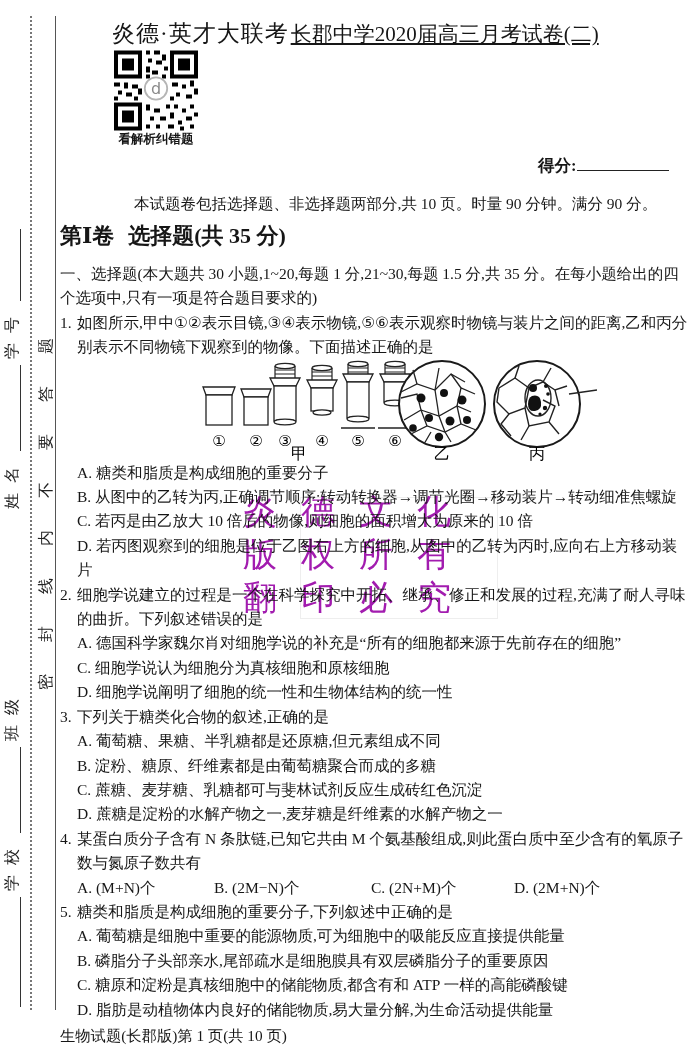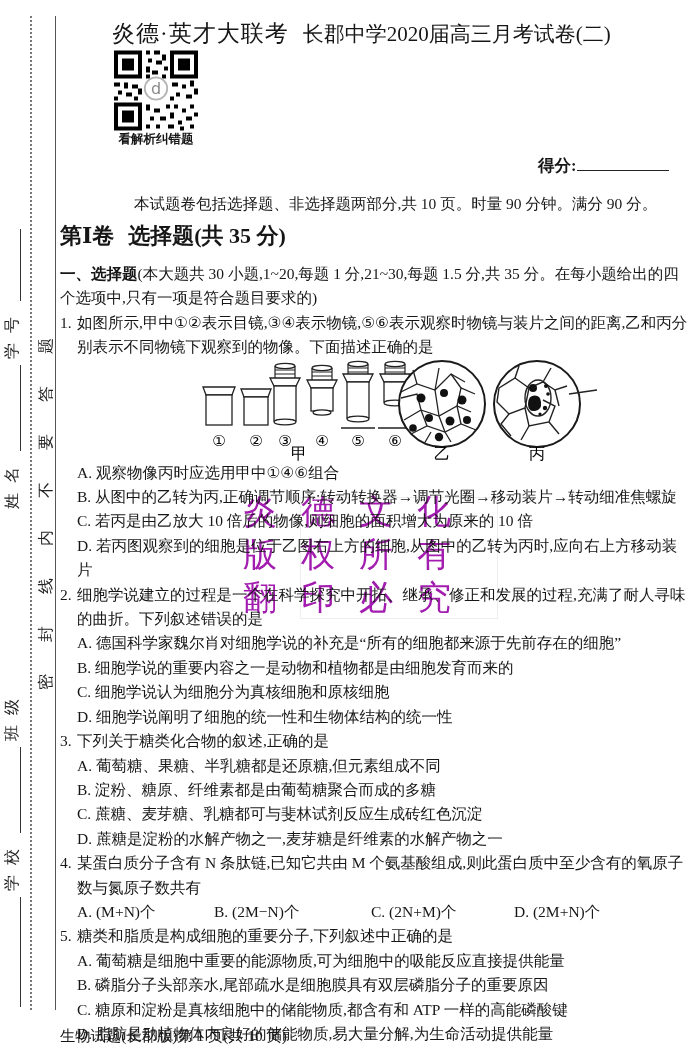--- a/index.html
+++ b/index.html
@@ -21,37 +21,37 @@
   .fields .sp{width:168px}
 
   
   .watermark{position:absolute;left:243px;top:490px;z-index:0;color:#a21caf;
              font-size:34px;line-height:43px;letter-spacing:24px;}
   .wm-box{position:absolute;left:300px;top:497px;width:196px;height:120px;border:1px solid #eeeeee;z-index:0;}
 
   
   .header-line{position:absolute;left:112px;top:18px;white-space:nowrap;z-index:1;}
   .brand{font-weight:normal;font-size:23px;letter-spacing:1px;}
-  .exam{font-size:21px;margin-left:14px;}
+  .exam{font-size:21px;margin-left:2px;text-decoration:underline;}
   .qr{position:absolute;left:114px;top:50px;z-index:1;}
   .qr-caption{position:absolute;left:110px;top:131px;width:92px;text-align:center;
               font-size:12.5px;font-weight:bold;z-index:1;}
   .subject{position:absolute;left:60px;top:64px;width:630px;text-align:center;
            font-size:36px;font-weight:bold;letter-spacing:80px;text-indent:80px;z-index:1;white-space:nowrap;}
   .score{position:absolute;left:538px;top:155px;font-size:16.5px;font-weight:bold;z-index:1;}
   .score .line{display:inline-block;width:92px;border-bottom:1.3px solid #222;height:14px;}
   .intro{position:absolute;left:134px;top:194px;font-size:15.5px;z-index:1;white-space:nowrap;}
   .part{position:absolute;left:60px;top:221px;width:630px;text-align:left;
         font-size:22px;font-weight:bold;z-index:1;}
   .part .t2{margin-left:14px;}
 
   
   .flow{position:absolute;left:60px;top:262px;width:630px;font-size:15.5px;
         line-height:24.4px;z-index:1;}
-  .sec-label{font-weight:bold;margin-top:39px;}
+  .sec-label{font-weight:normal;margin-top:39px;}
   .q{position:relative;padding-left:17px;}
   .q .no{position:absolute;left:0;top:0;}
   .figure{height:101px;margin-left:122px;}
   .optrow{display:flex;}
   .optrow .o1{width:137px}.optrow .o2{width:157px}.optrow .o3{width:143px}
 
   .footer{position:absolute;left:60px;top:1026px;width:630px;text-align:left;
           font-size:15.3px;z-index:1;}
   svg text{font-family:"DejaVu Sans","Liberation Sans",sans-serif;}
   svg .cjk{font-family:"Liberation Serif","DejaVu Serif",serif;}
@@ -214,31 +214,30 @@
             <circle cx="347" cy="26" r="2"></circle>
               <circle cx="349" cy="34" r="1.8"></circle>
             <circle cx="346" cy="48" r="2.2"></circle>
               <circle cx="341" cy="54" r="1.6"></circle>
           </g>
           <line x1="370" y1="34" x2="398" y2="30" stroke="#222" stroke-width="1.4"></line>
           <text x="338" y="99" font-size="16" text-anchor="middle" class="cjk">丙</text>
         </svg>
       </div>
 
-      <div class="opt">A. 观察物像丙时应选用甲中①④⑥组合</div>
+      <div class="opt">A. 糖类和脂质是构成细胞的重要分子</div>
       <div class="opt">B. 从图中的乙转为丙,正确调节顺序:转动转换器→调节光圈→移动装片→转动细准焦螺旋</div>
       <div class="opt">C. 若丙是由乙放大 10 倍后的物像,则细胞的面积增大为原来的 10 倍</div>
       <div class="opt">D. 若丙图观察到的细胞是位于乙图右上方的细胞,从图中的乙转为丙时,应向右上方移动装片</div>
     </div>
 
     <div class="q">
       <span class="no">2.</span>
       <span>细胞学说建立的过程是一个在科学探究中开拓、继承、修正和发展的过程,充满了耐人寻味的曲折。下列叙述错误的是</span>
       <div class="opt">A. 德国科学家魏尔肖对细胞学说的补充是“所有的细胞都来源于先前存在的细胞”</div>
-      <div class="opt">B. 细胞学说的重要内容之一是动物和植物都是由细胞发育而来的</div>
       <div class="opt">C. 细胞学说认为细胞分为真核细胞和原核细胞</div>
       <div class="opt">D. 细胞学说阐明了细胞的统一性和生物体结构的统一性</div>
     </div>
 
     <div class="q">
       <span class="no">3.</span>
       <span>下列关于糖类化合物的叙述,正确的是</span>
       <div class="opt">A. 葡萄糖、果糖、半乳糖都是还原糖,但元素组成不同</div>
       <div class="opt">B. 淀粉、糖原、纤维素都是由葡萄糖聚合而成的多糖</div>
       <div class="opt">C. 蔗糖、麦芽糖、乳糖都可与斐林试剂反应生成砖红色沉淀</div>

